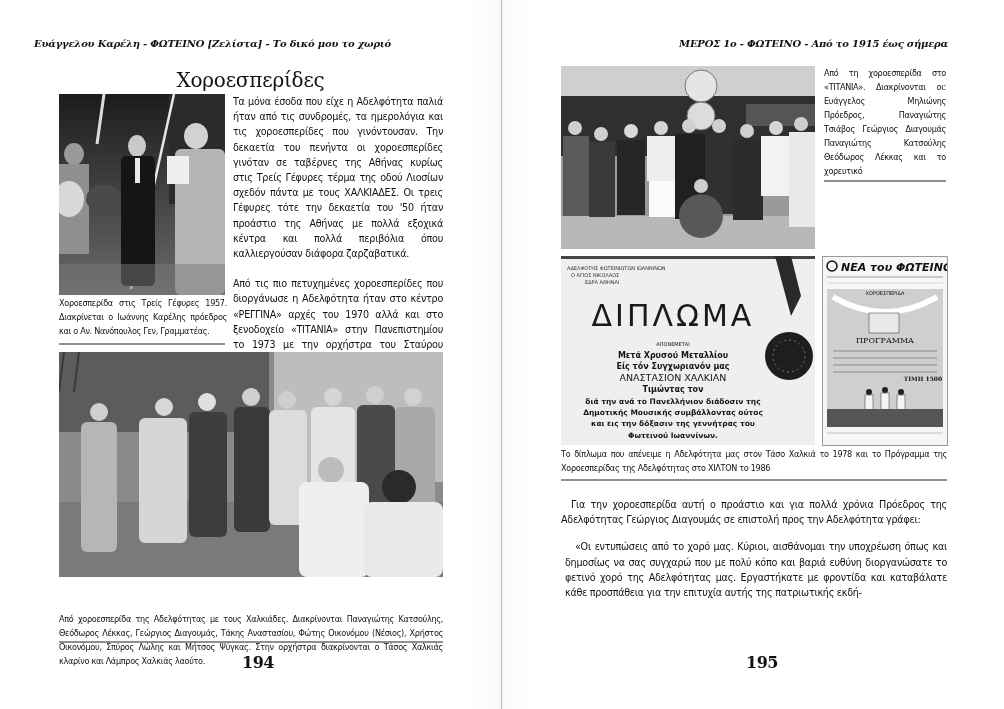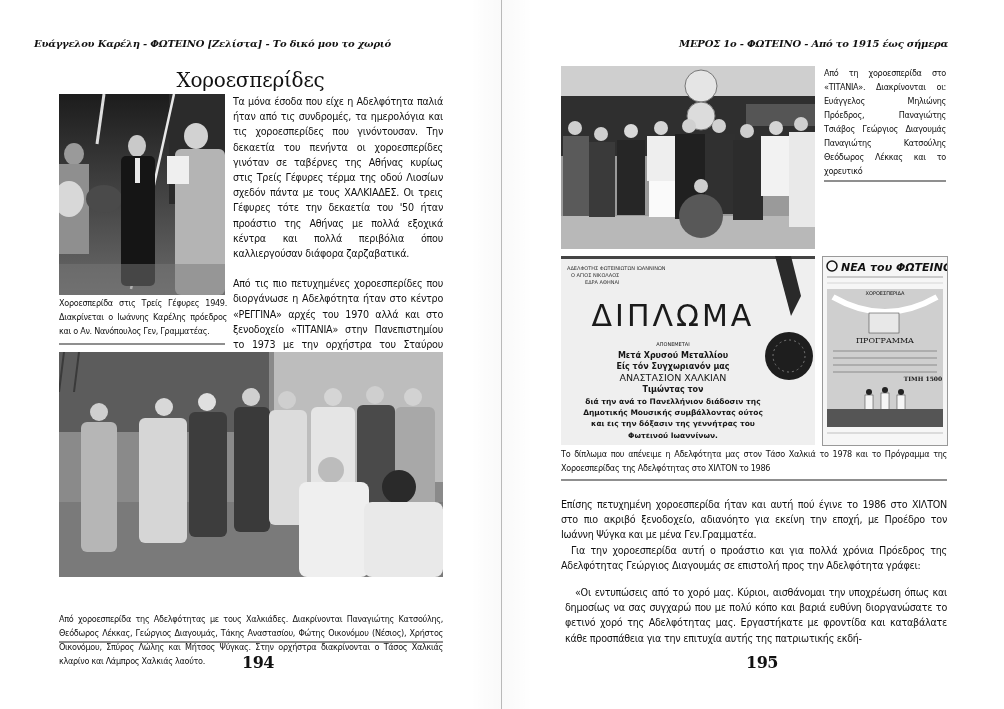--- a/index.html
+++ b/index.html
@@ -68,21 +68,21 @@
       <rect x="108" y="62" width="22" height="28" fill="#efefef"></rect>
       <rect x="0" y="170" width="166" height="31" fill="#777" opacity="0.5"></rect>
     </svg>
   </div>
 
   <div class="body-text" style="left:233px; top:94px; width:210px;">
     <p>Τα μόνα έσοδα που είχε η Αδελφότητα παλιά ήταν από τις συνδρομές, τα ημερολόγια και τις χοροεσπερίδες που γινόντουσαν. Την δεκαετία του πενήντα οι χοροεσπερίδες γινόταν σε ταβέρνες της Αθήνας κυρίως στις Τρείς Γέφυρες τέρμα της οδού Λιοσίων σχεδόν πάντα με τους ΧΑΛΚΙΑΔΕΣ. Οι τρεις Γέφυρες τότε την δεκαετία του '50 ήταν προάστιο της Αθήνας με πολλά εξοχικά κέντρα και πολλά περιβόλια όπου καλλιεργούσαν διάφορα ζαρζαβατικά.</p>
     <p>Από τις πιο πετυχημένες χοροεσπερίδες που διοργάνωσε η Αδελφότητα ήταν στο κέντρο «ΡΕΓΓΙΝΑ» αρχές του 1970 αλλά και στο ξενοδοχείο «ΤΙΤΑΝΙΑ» στην Πανεπιστημίου το 1973 με την ορχήστρα του Σταύρου ΚΑΨΑΛΗ. Πρόεδρος της Αδελφότητας ήταν ο Ευάγγελος Μηλιώνης. Στην εκδήλωση αυτή τιμήσαμε και τον Τάσο Χαλκιά.</p>
   </div>
 
-  <div class="caption" style="left:59px; top:296px; width:168px;">Χοροεσπερίδα στις Τρείς Γέφυρες 1949. Διακρίνεται ο Ιωάννης Καρέλης πρόεδρος και ο Αν. Νανόπουλος Γεν, Γραμματέας.</div>
+  <div class="caption" style="left:59px; top:296px; width:168px;">Χοροεσπερίδα στις Τρείς Γέφυρες 1957. Διακρίνεται ο Ιωάννης Καρέλης πρόεδρος και ο Αν. Νανόπουλος Γεν, Γραμματέας.</div>
   <div class="rule" style="left:59px; top:343px; width:166px;"></div>
 
   <div class="photo" style="left:59px; top:352px; width:384px; height:225px; background:#6d6d6d;">
     <svg viewBox="0 0 384 225" preserveAspectRatio="none">
       <rect width="384" height="225" fill="#8a8a8a"></rect>
       <rect x="0" y="0" width="210" height="80" fill="#5c5c5c"></rect>
       <rect x="215" y="0" width="169" height="130" fill="#bdbdbd"></rect>
       <rect x="0" y="150" width="384" height="75" fill="#7a7a7a"></rect>
       <g stroke="#3a3a3a" stroke-width="2">
           <line x1="5" y1="0" x2="0" y2="40"></line>
@@ -224,19 +224,18 @@
         </g>
       <rect x="4" y="152" width="116" height="18" fill="#555"></rect>
       <line x1="4" y1="176" x2="120" y2="176" stroke="#888" stroke-width="0.5"></line>
     </svg>
   </div>
 
   <div class="caption" style="left:59px; top:447px; width:386px;">Το δίπλωμα που απένειμε η Αδελφότητα μας στον Τάσο Χαλκιά το 1978 και το Πρόγραμμα της Χοροεσπερίδας της Αδελφότητας στο ΧΙΛΤΟΝ το 1986</div>
   <div class="rule" style="left:59px; top:479px; width:386px;"></div>
 
   <div class="body-text" style="left:59px; top:497px; width:386px;">
-    <p>Επίσης πετυχημένη χοροεσπερίδα ήταν και αυτή πού έγινε το 1986 στο ΧΙΛΤΟΝ στο πιο ακριβό ξενοδοχείο, αδιανόητο για εκείνη την εποχή, με Προέδρο τον Ιωάννη Ψύγκα και με μένα Γεν.Γραμματέα.</p>
     <p class="indent" style="margin-top:0;">Για την χοροεσπερίδα αυτή ο προάστιο και για πολλά χρόνια Πρόεδρος της Αδελφότητας Γεώργιος Διαγουμάς σε επιστολή προς την Αδελφότητα γράφει:</p>
     <p class="indent" style="margin-top:12px; padding-left:4px;">«Οι εντυπώσεις από το χορό μας. Κύριοι, αισθάνομαι την υποχρέωση όπως και δημοσίως να σας συγχαρώ που με πολύ κόπο και βαριά ευθύνη διοργανώσατε το φετινό χορό της Αδελφότητας μας. Εργαστήκατε με φροντίδα και καταβάλατε κάθε προσπάθεια για την επιτυχία αυτής της πατριωτικής εκδή-</p>
   </div>
 
   <div class="page-num" style="left:244px;">195</div>
 </div>
 
 </body></html>

